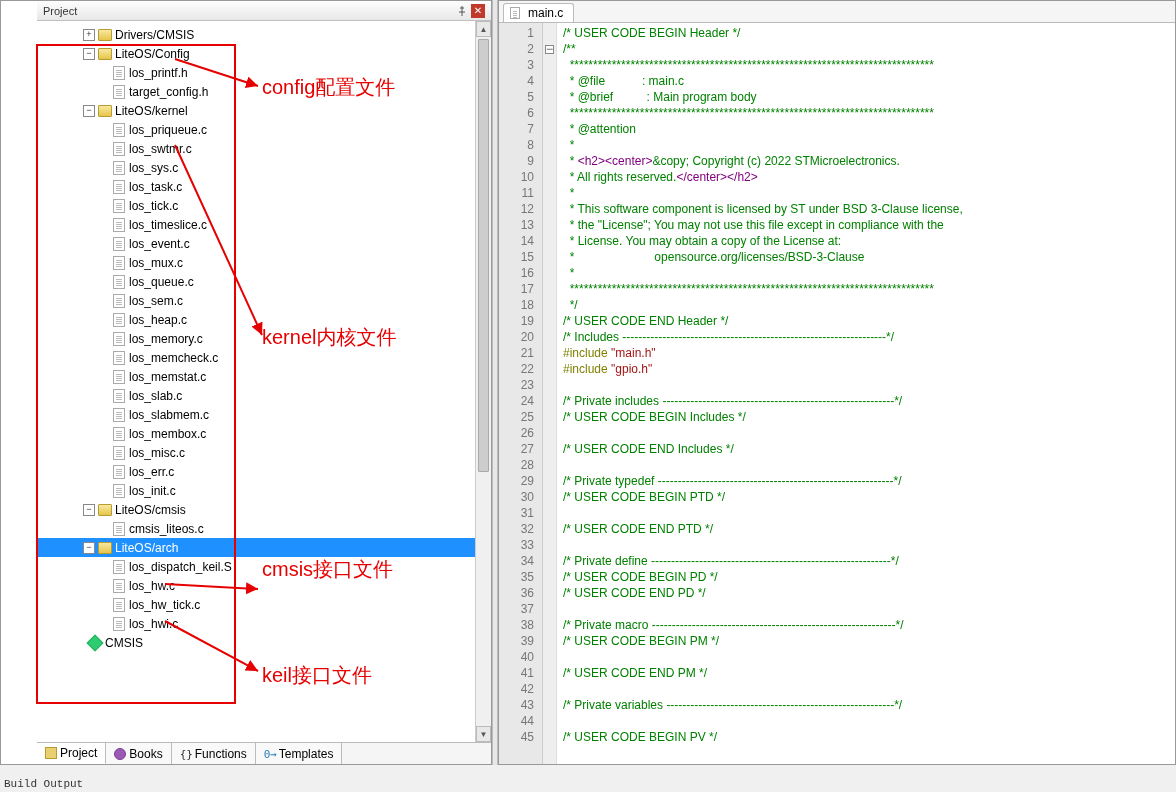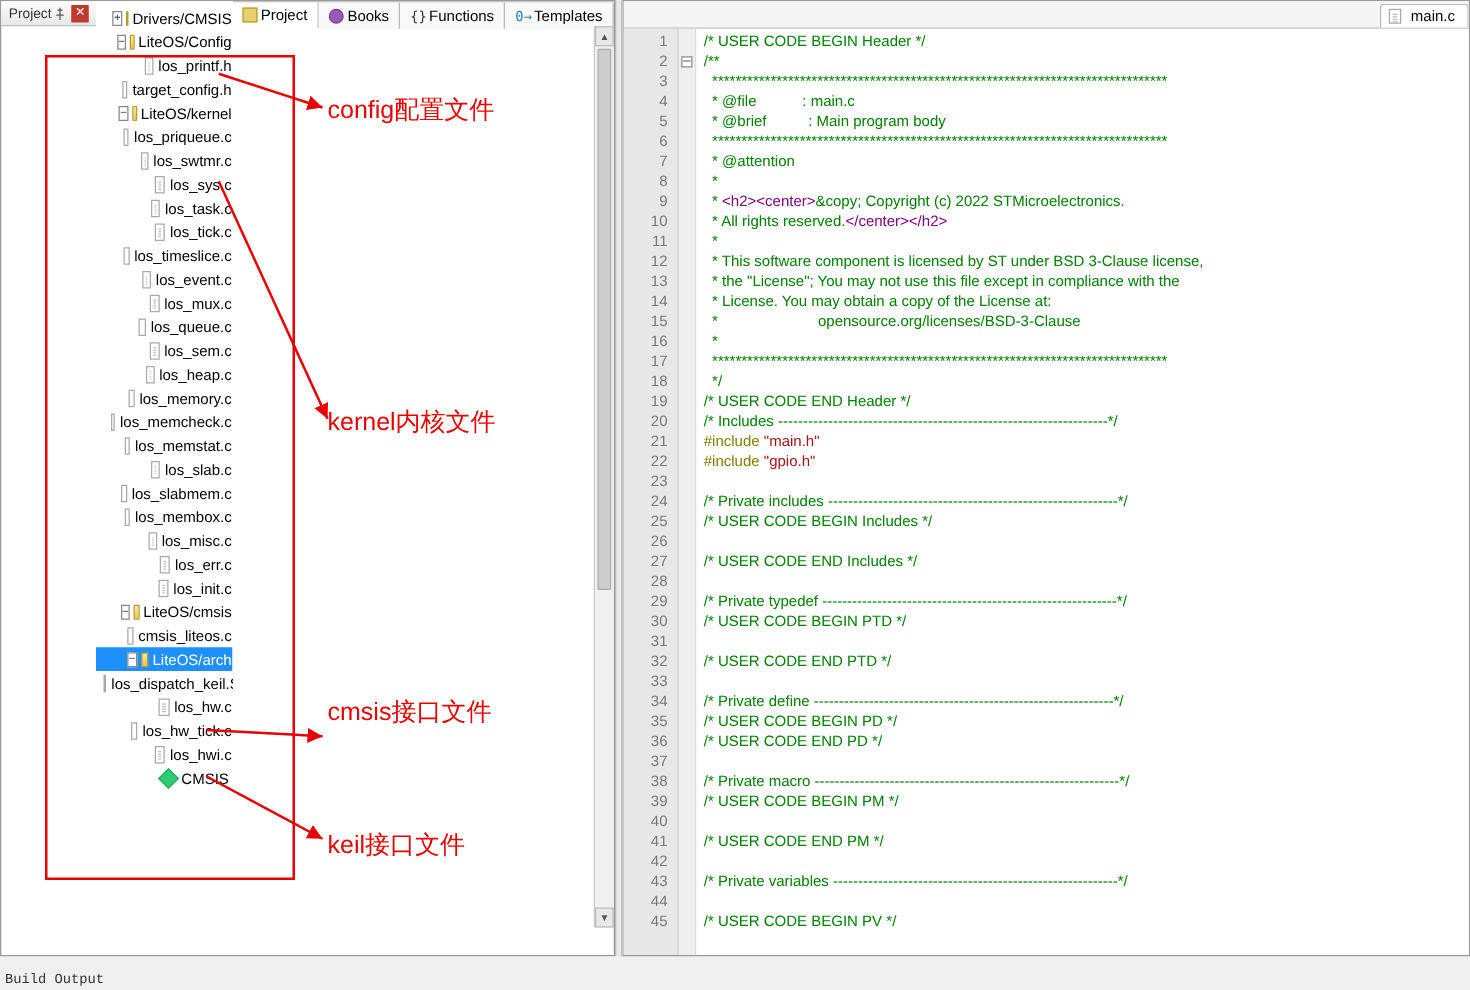--- a/index.html
+++ b/index.html
@@ -1,18 +1,18 @@
 <!DOCTYPE html>
 <html><head>
 <meta charset="utf-8">
 <style>
 * { margin: 0; padding: 0; box-sizing: border-box; font-family: "Segoe UI", Tahoma, sans-serif; font-size: 12px; }
 body { background: #f0f0f0; width: 1176px; height: 792px; overflow: hidden; position: relative; }
 .main-container { display: flex; height: 765px; }
-.left-panel { width: 492px; background: #fff; border: 1px solid #999; display: flex; flex-direction: row; position: relative; }
+.left-panel { width: 492px; background: #fff; border: 1px solid #999; display: flex; flex-direction: column; position: relative; padding-left: 36px; }
 .panel-header { background: linear-gradient(#fdfdfd, #e8e8e8); border-bottom: 1px solid #c0c0c0; padding: 2px 6px; display: flex; align-items: center; justify-content: space-between; height: 20px; }
 .panel-title { font-size: 11px; color: #333; }
 .panel-controls { display: flex; gap: 2px; }
 .pin-icon, .close-icon { width: 14px; height: 14px; display: flex; align-items: center; justify-content: center; cursor: pointer; }
 .close-icon { background: #c0392b; color: #fff; font-size: 10px; line-height: 1; }
 .pin-icon svg { width: 10px; height: 10px; }
 .tree-view { flex: 1; overflow-y: auto; background: #fff; padding: 4px 0; position: relative; }
 .tree-row { display: flex; align-items: center; height: 19px; padding-left: 6px; white-space: nowrap; cursor: default; position: relative; }
 .tree-row.selected { background: #1e90ff; color: #fff; }
 .indent { display: inline-block; }
@@ -30,21 +30,21 @@
 .bottom-tabs { display: flex; border-top: 1px solid #bbb; background: #f5f5f5; height: 22px; }
 .btab { padding: 2px 8px; border-right: 1px solid #bbb; display: flex; align-items: center; gap: 3px; cursor: pointer; font-size: 11px; background: #f9f9f9; }
 .btab.active { background: #fff; border-bottom: 1px solid #fff; }
 .btab-icon { width: 12px; height: 12px; display: inline-block; }
 .btab-icon.proj { background: #e8d070; border: 1px solid #b89c2e; }
 .btab-icon.books { background: #9b59b6; border: 1px solid #7d3c98; border-radius: 50%; }
 .btab-icon.func { font-family: monospace; font-size: 11px; color: #333; border: none; background: none; }
 .btab-icon.tmpl { font-family: monospace; font-size: 11px; color: #2980b9; border: none; background: none; }
 .splitter { width: 6px; background: #e8e8e8; cursor: ew-resize; border-left: 1px solid #bbb; border-right: 1px solid #bbb; }
 .right-panel { flex: 1; background: #fff; display: flex; flex-direction: column; border: 1px solid #999; }
-.editor-tabs { height: 22px; background: #f5f5f5; display: flex; align-items: flex-end; border-bottom: 1px solid #bbb; padding-left: 4px; justify-content: flex-end; }
+.editor-tabs { height: 22px; background: #f5f5f5; display: flex; align-items: flex-end; border-bottom: 1px solid #bbb; padding-left: 4px; }
 .editor-tab { background: #fff; border: 1px solid #bbb; border-bottom: none; padding: 2px 10px 2px 6px; display: flex; align-items: center; gap: 4px; font-size: 11px; cursor: pointer; border-radius: 3px 3px 0 0; }
 .editor-tab .file-icon { width: 10px; height: 12px; }
 .code-area { flex: 1; display: flex; background: #fff; overflow: hidden; font-family: "Courier New", monospace; font-size: 13px; }
 .gutter { background: #e8e8e8; color: #777; text-align: right; padding: 2px 8px 2px 4px; border-right: 1px solid #ccc; user-select: none; min-width: 44px; }
 .gutter .ln { height: 16px; line-height: 16px; position: relative; }
 .fold-col { width: 14px; background: #eee; border-right: 1px solid #ddd; padding-top: 2px; }
 .fold-col .fc { height: 16px; display: flex; align-items: center; justify-content: center; font-size: 9px; color: #666; }
 .fold-box { width: 9px; height: 9px; border: 1px solid #888; background: #fff; display: flex; align-items: center; justify-content: center; line-height: 1; }
 .code-lines { flex: 1; padding: 2px 0 2px 6px; overflow: hidden; }
 .code-lines .cl { height: 16px; line-height: 16px; white-space: pre; }

